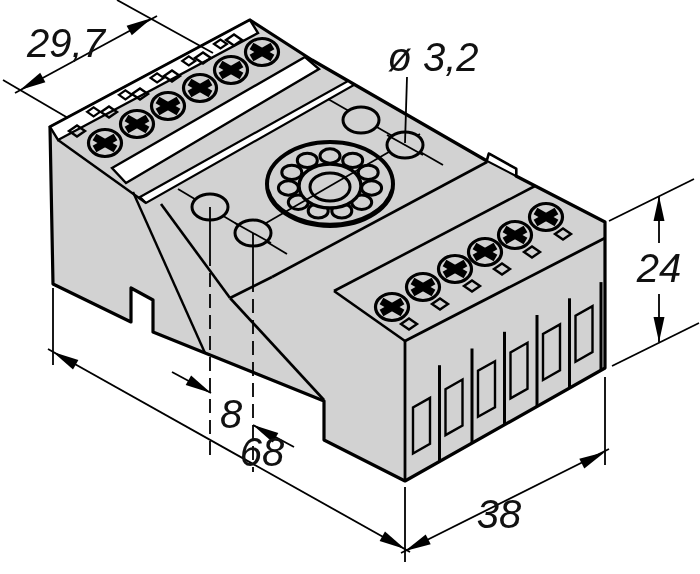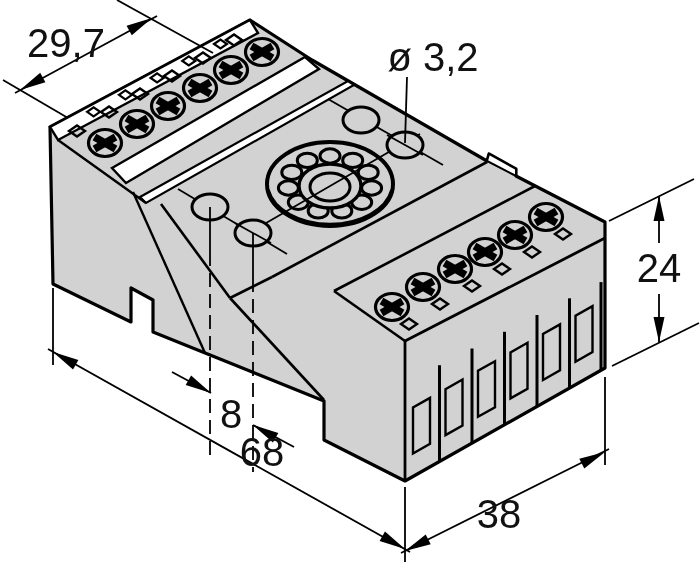--- a/index.html
+++ b/index.html
@@ -1,17 +1,17 @@
 <!DOCTYPE html>
 <html><head>
 <meta charset="utf-8">
 <style>
   html,body{margin:0;padding:0;background:#fff;}
   .stage{width:700px;height:574px;background:#ffffff;position:relative;overflow:hidden;
-         font-family:"Liberation Sans", sans-serif;}
+         font-family:"Liberation Sans", sans-serif;font-style:italic;}
   svg{display:block;}
   .dim-text{font-family:"Liberation Sans", sans-serif;font-size:40px;fill:#111;}
   .edge{stroke:#000;fill:none;}
   .thin{stroke:#000;stroke-width:1.8;fill:none;}
 </style>
 </head>
 <body>
 
 <div class="stage">
 <svg width="700" height="574" viewBox="0 0 700 574">

